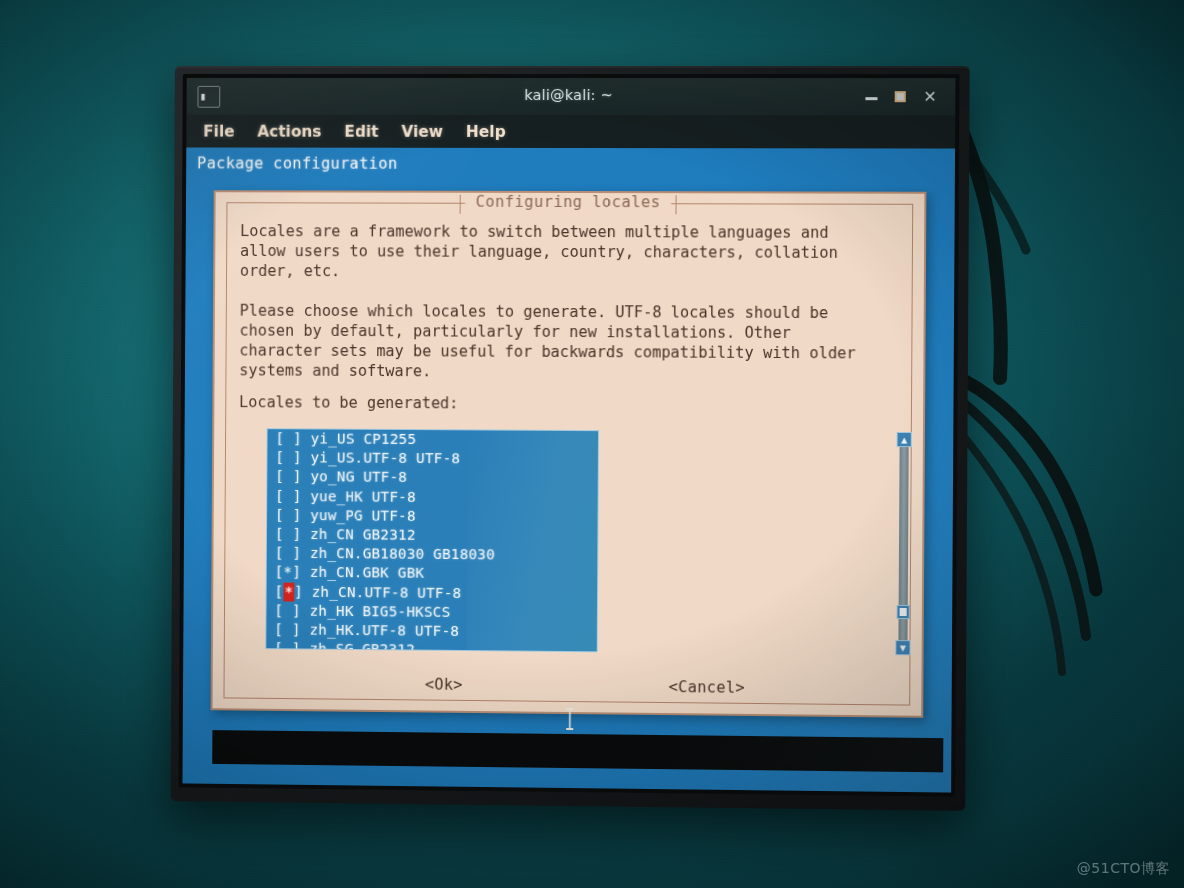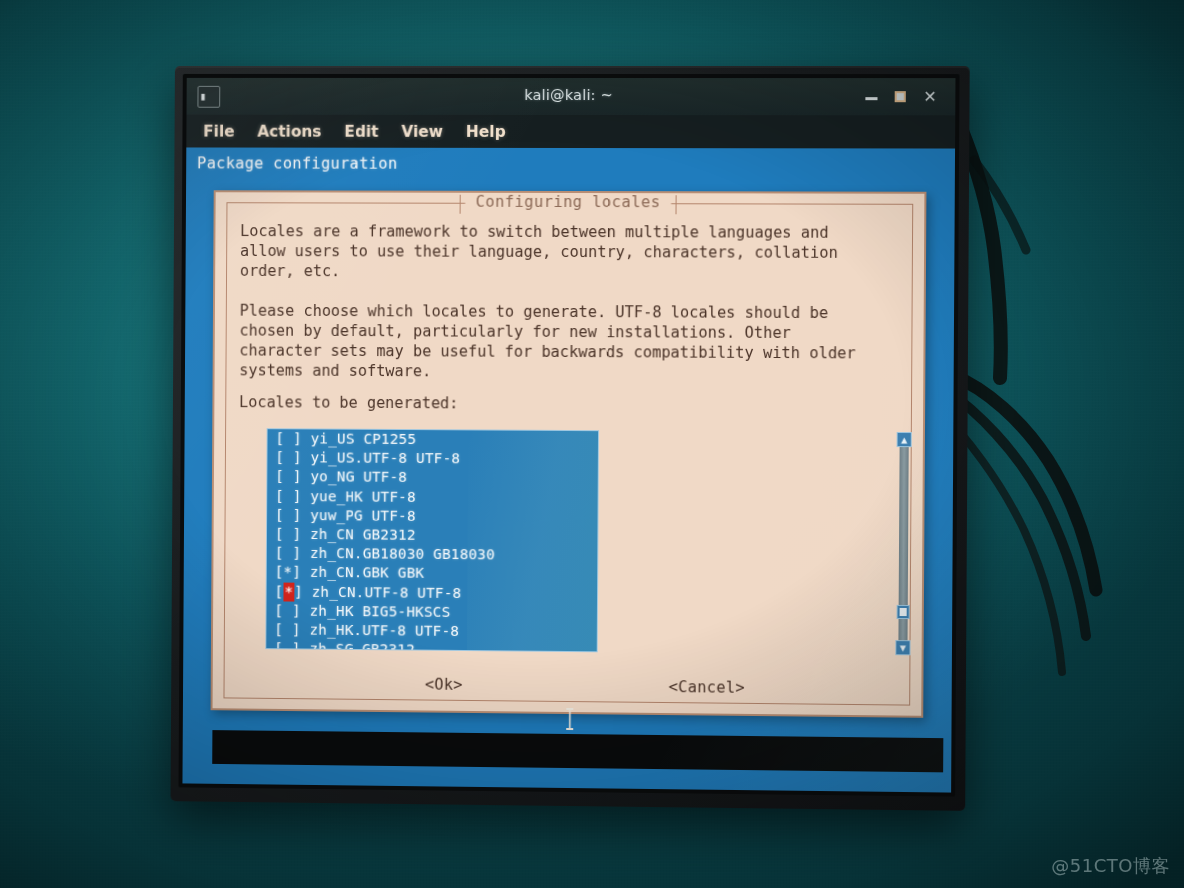--- a/index.html
+++ b/index.html
@@ -285,21 +285,21 @@
     z-index: 40;
     pointer-events: none;
   }
 
   
   #watermark {
     position: absolute;
     right: 14px; bottom: 10px;
     color: rgba(215,230,232,.42);
     font-family: "DejaVu Sans", sans-serif;
-    font-size: 18px;
+    font-size: 14px;
     letter-spacing: .5px;
   }
 
   
   #glare {
     position: absolute; inset: 0;
     background: linear-gradient(118deg, rgba(255,255,255,.045) 0%, rgba(255,255,255,0) 34%, rgba(255,255,255,0) 72%, rgba(200,255,240,.035) 100%);
     pointer-events: none;
   }
 </style>

